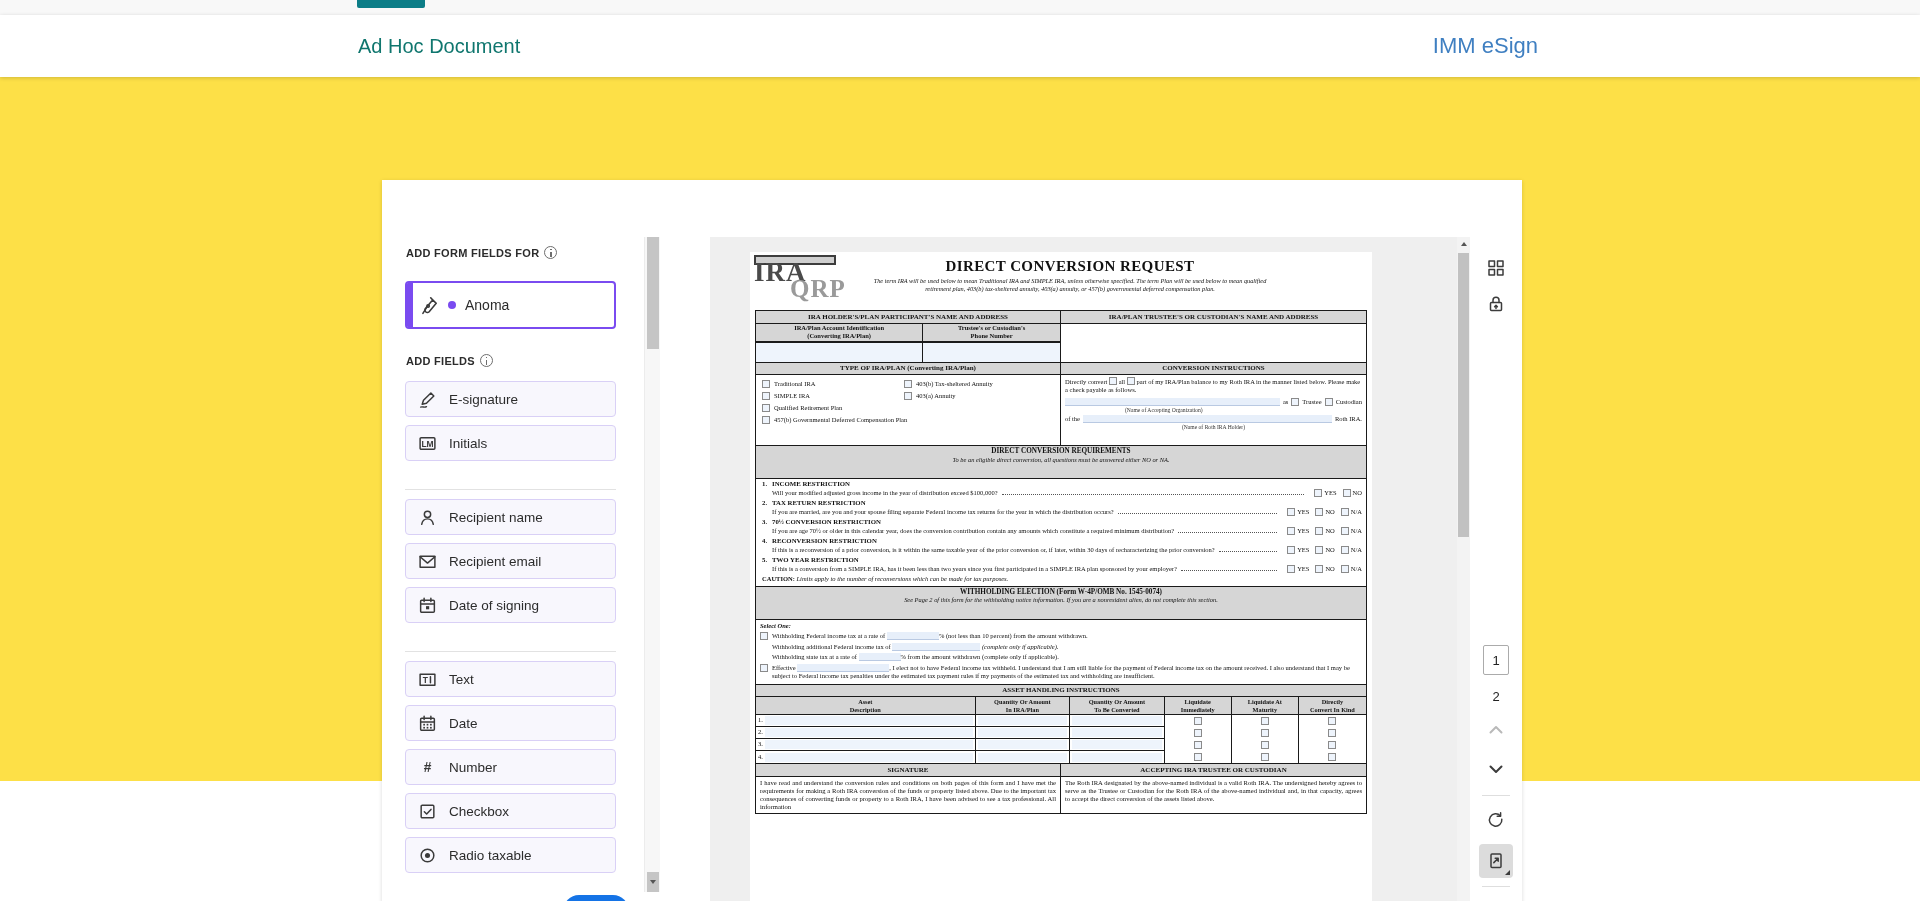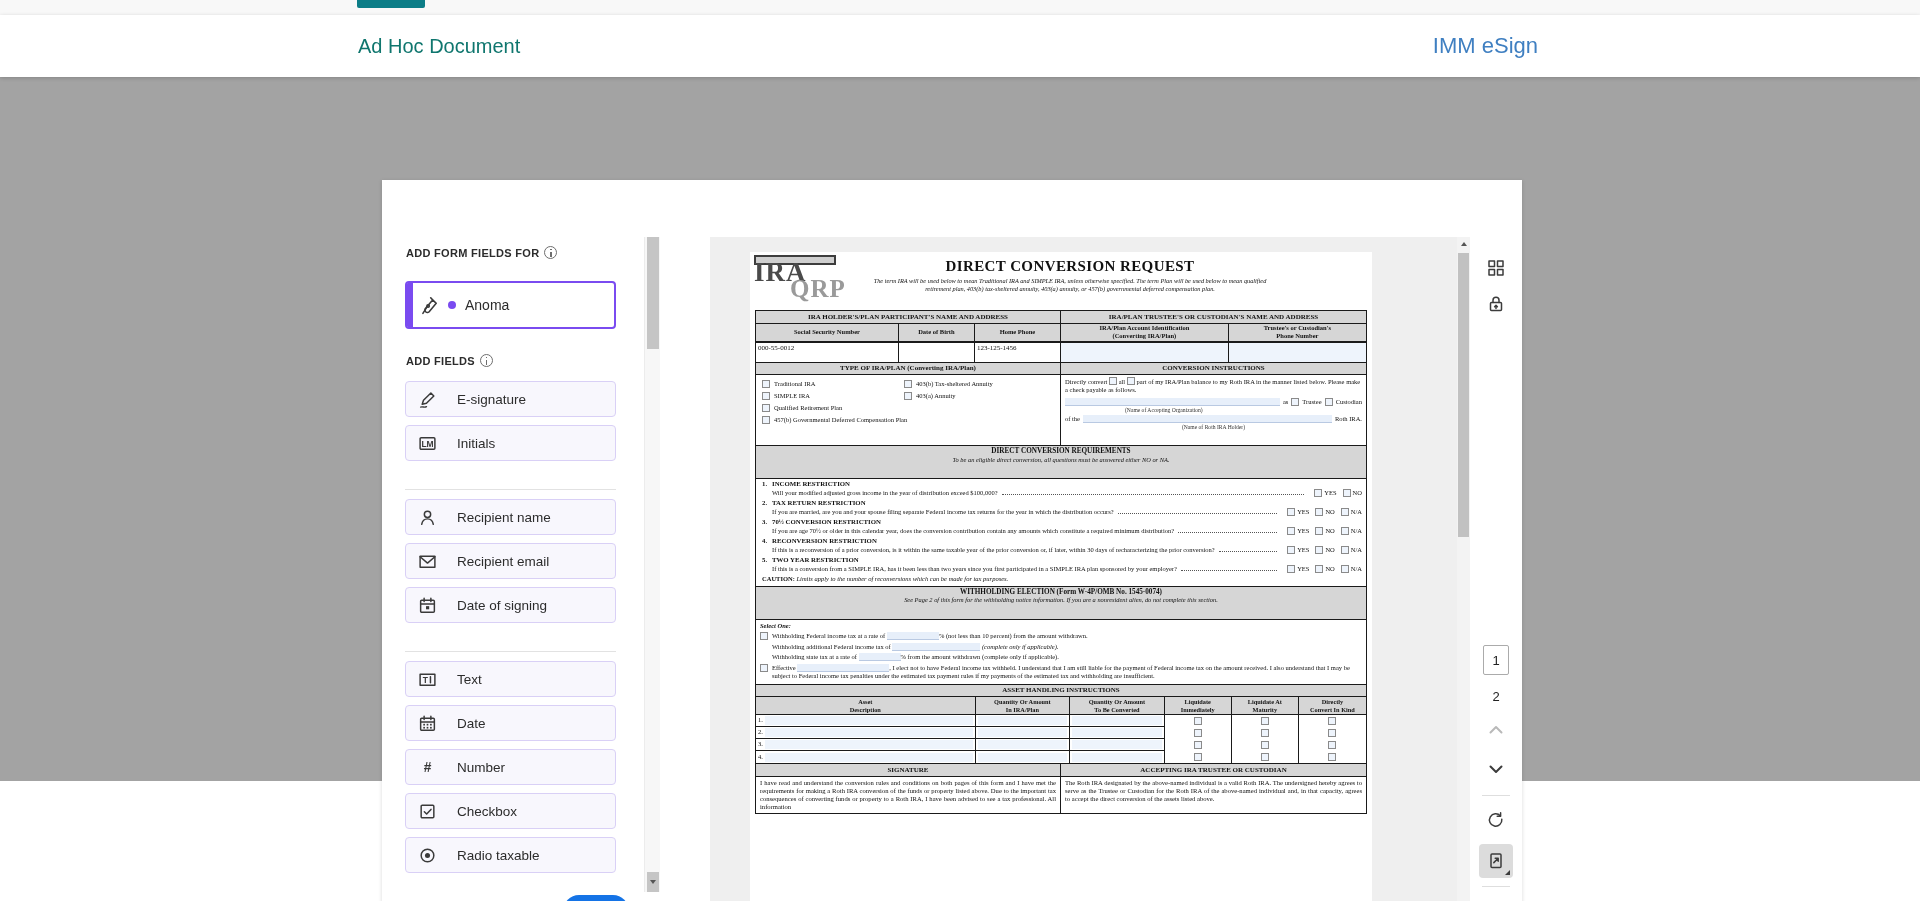--- a/index.html
+++ b/index.html
@@ -4,38 +4,38 @@
 <style>
   * { margin:0; padding:0; box-sizing:border-box; }
   html,body { width:1920px; height:901px; overflow:hidden; background:#fff;
     font-family:"Liberation Sans", sans-serif; }
   .top-strip { position:absolute; left:0; top:0; width:1920px; height:15px; background:#f8f8f8; }
   .tab-accent { position:absolute; left:357px; top:0; width:68px; height:8px; background:#0c7d87; border-radius:0 0 2px 2px; }
   .app-header { position:absolute; left:0; top:15px; width:1920px; height:62px; background:#fff;
     box-shadow:0 1px 4px rgba(0,0,0,.18); z-index:5; display:flex; align-items:center; }
   .app-title { position:absolute; left:358px; font-size:20px; color:#0f766e; }
   .brand { position:absolute; right:382px; font-size:22px; color:#3f7fc1; }
-  .main-bg { position:absolute; left:0; top:77px; width:1920px; height:704px; background:#a3a3a3; }
+  .main-bg { position:absolute; left:0; top:77px; width:1920px; height:704px; background:#fde047; }
   .card { position:absolute; left:382px; top:103px; width:1140px; height:798px; background:#fff;
     box-shadow:0 1px 4px rgba(0,0,0,.15); overflow:hidden; }
 
   
   .sb-label { position:absolute; left:24px; font-size:11px; font-weight:bold; color:#2c2c2c;
     letter-spacing:.3px; display:flex; align-items:center; gap:5px; }
   .info-i { width:13px; height:13px; border:1.2px solid #6e6e6e; border-radius:50%; display:inline-flex;
     align-items:center; justify-content:center; }
   .info-i::before { content:""; width:1.5px; height:5px; background:#6e6e6e; margin-top:3px; }
   .info-i::after { content:""; position:absolute; width:1.5px; height:1.5px; background:#6e6e6e; margin-bottom:6px; }
   .recipient-box { position:absolute; left:23px; top:101px; width:211px; height:48px; background:#fff;
     border:2px solid #7a4bf0; border-radius:4px; display:flex; align-items:center; gap:9px; padding-left:12px; cursor:pointer; }
   .recipient-box::before { content:""; position:absolute; left:0; top:0; bottom:0; width:6px; background:#7a4bf0; border-radius:1px 0 0 1px; }
   .rec-dot { width:8px; height:8px; border-radius:50%; background:#7a4bf0; }
   .rec-name { font-size:14px; color:#2c2c2c; }
   .fbtn { position:absolute; left:23px; width:211px; height:36px; background:#f8f7fd; border:1px solid #d9d0f6;
-    border-radius:4px; display:flex; align-items:center; gap:20px; padding-left:12px; cursor:pointer; }
+    border-radius:4px; display:flex; align-items:center; gap:12px; padding-left:12px; cursor:pointer; }
   .fbtn span.lbl { font-size:13.5px; color:#2c2c2c; }
   .sb-divider { position:absolute; left:23px; width:211px; height:1px; background:#e2e2e2; }
   .f0{top:201px}.f1{top:245px}.f2{top:319px}.f3{top:363px}.f4{top:407px}
   .f5{top:481px}.f6{top:525px}.f7{top:569px}.f8{top:613px}.f9{top:657px}
   .d0{top:309px}.d1{top:471px}
   .send-btn { position:absolute; left:181px; top:715px; width:66px; height:32px; border:none; border-radius:16px;
     background:#1473e6; color:#fff; font-size:14px; font-weight:bold; font-family:"Liberation Sans",sans-serif; cursor:pointer; }
   .sb-scroll { position:absolute; left:262px; top:57px; width:16px; height:655px; background:#f7f7f7; border-left:1px solid #ececec; }
   .sb-thumb { position:absolute; left:2px; top:0; width:12px; height:112px; background:#c5c5c5; cursor:grab; }
   .sb-downbtn { position:absolute; left:2px; bottom:0; width:12px; height:20px; background:#c5c5c5; display:flex; align-items:center; justify-content:center; cursor:pointer; }
@@ -260,32 +260,20 @@
       <div class="doc-main">
 
         <div class="row2" style="border-bottom:none;align-items:flex-end;">
           <div class="grayhdr">IRA HOLDER'S/PLAN PARTICIPANT'S NAME AND ADDRESS</div>
           <div class="grayhdr">IRA/PLAN TRUSTEE'S OR CUSTODIAN'S NAME AND ADDRESS</div>
         </div>
 
         <div class="row2" style="border-bottom:none;">
           <div>
             <div class="cellgrid">
-              <div class="minihead" style="width:47%;height:18px;">Social Security Number</div>
-              <div class="minihead" style="width:25%;height:18px;">Date of Birth</div>
-              <div class="minihead" style="width:28%;height:18px;">Home Phone</div>
-            </div>
-            <div class="cellgrid" style="border-top:1px solid #1a1a1a;">
-              <div class="valcell" style="width:47%;">000-55-0012</div>
-              <div class="valcell" style="width:25%;"></div>
-              <div class="valcell" style="width:28%;">123-125-1456</div>
-            </div>
-          </div>
-          <div>
-            <div class="cellgrid">
               <div class="minihead" style="width:55%;height:18px;">
                 <span><span>IRA/Plan Account Identification</span><br><span>(Converting IRA/Plan)</span></span>
               </div>
               <div class="minihead" style="width:45%;height:18px;">
                 <span><span>Trustee's or Custodian's</span><br><span>Phone Number</span></span>
               </div>
             </div>
             <div class="cellgrid" style="border-top:1px solid #1a1a1a;">
               <div class="valcell bluefield" style="width:55%;"></div>
               <div class="valcell bluefield" style="width:45%;"></div>

